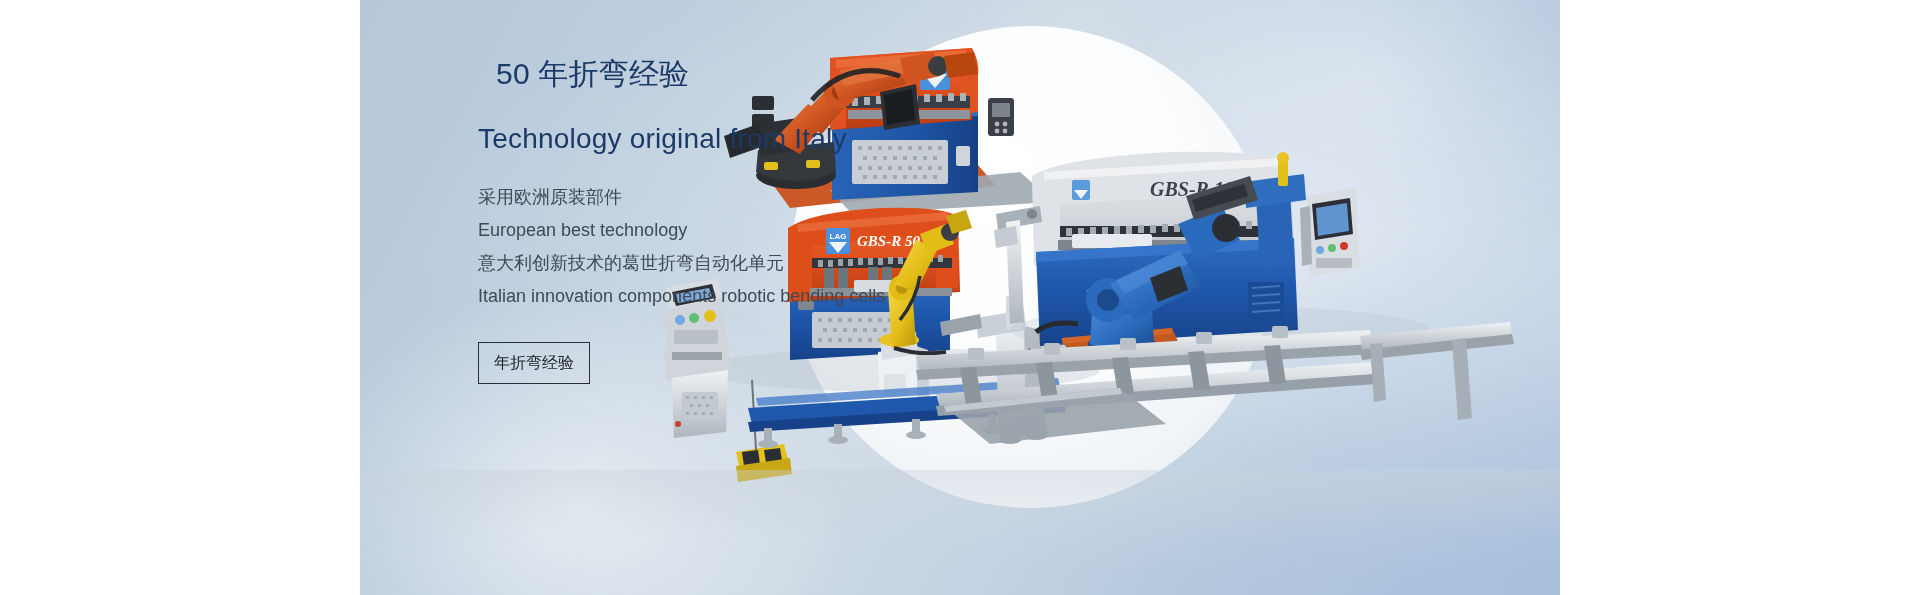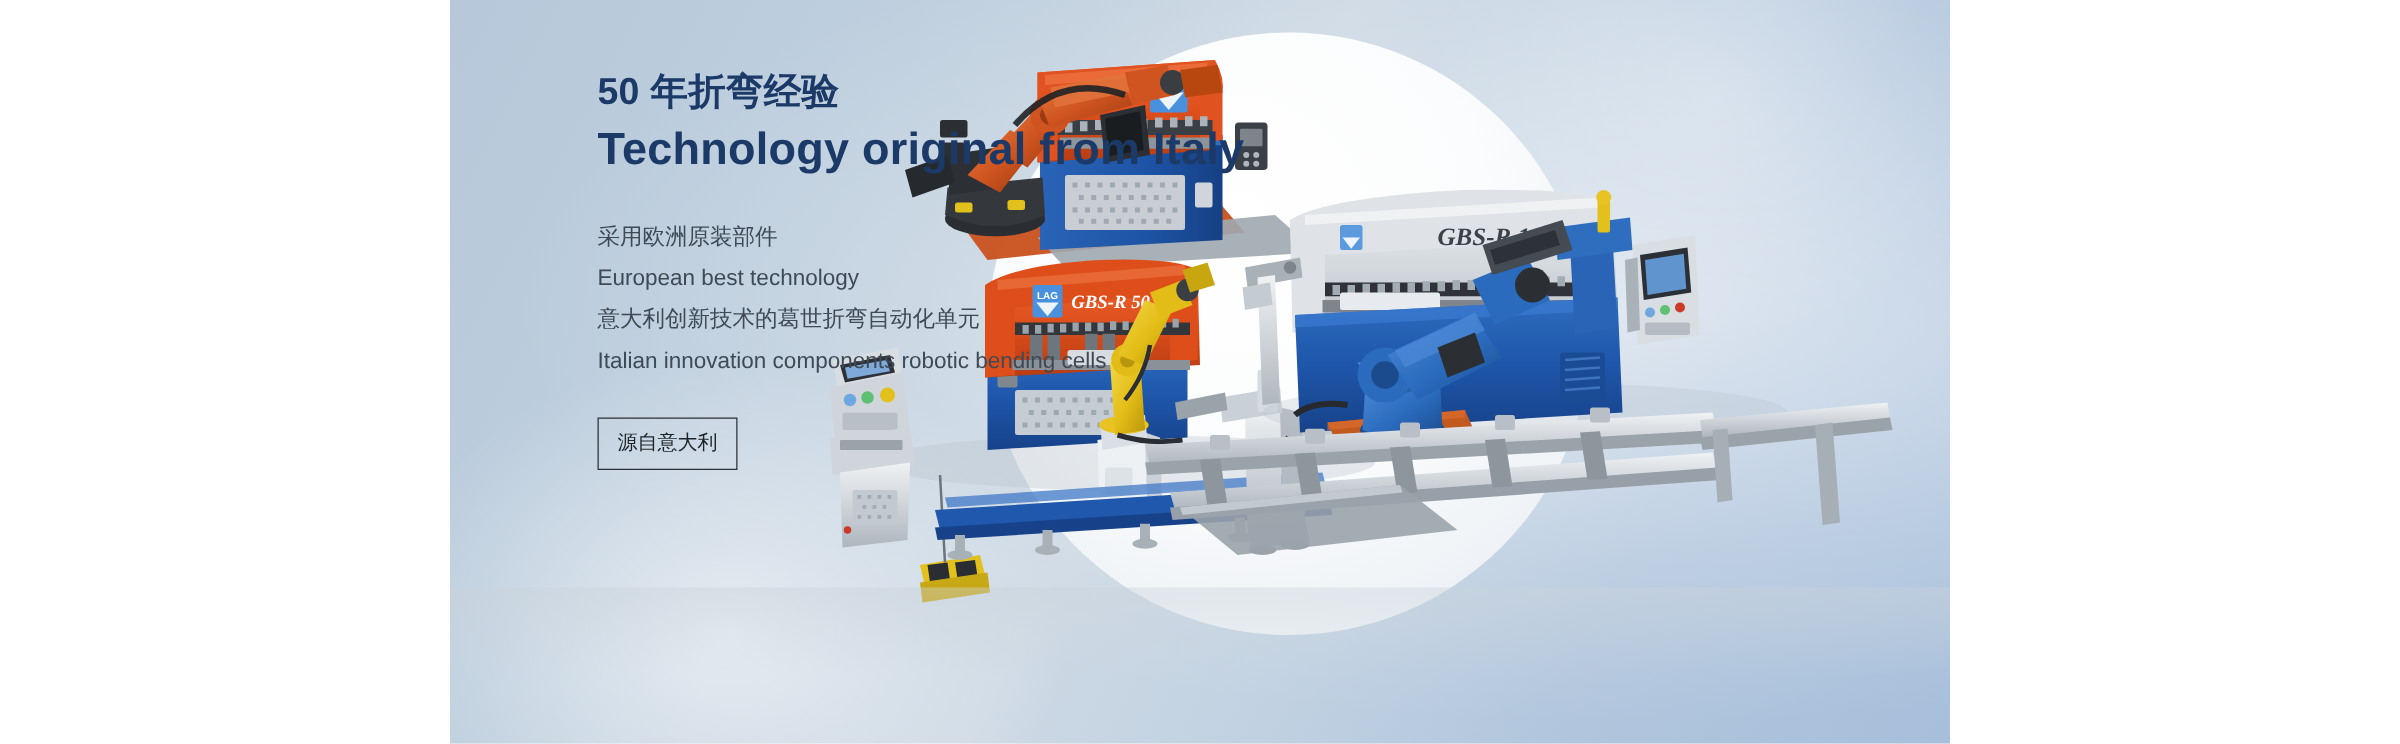--- a/index.html
+++ b/index.html
@@ -36,26 +36,26 @@
     background:radial-gradient(circle at 42% 32%, #ffffff 0%, #fbfcfd 46%, #eef2f6 78%, #e6ecf3 100%);
   }
 
   
   .copy{position:absolute;left:118px;top:52px;width:470px;}
   .head{
     color:#1c3a68;
     letter-spacing:.2px;
   }
   .head .l{display:block;white-space:nowrap;}
-  .head .l1{font-size:30px;font-weight:700;line-height:44px;}
+  .head .l1{font-size:30px;font-weight:400;line-height:44px;margin-left:18px;}
   .head .l2{font-size:30px;font-weight:400;line-height:45px;}
   .head .l3{font-size:30px;font-weight:400;line-height:45px;}
-  .head .l4{font-size:36px;font-weight:700;line-height:45px;}
-
-  .sub{margin-top:32px;color:#3e4a55;}
+  .head .l4{font-size:28px;font-weight:400;line-height:45px;margin-top:20px;}
+
+  .sub{margin-top:20px;color:#3e4a55;}
   .sub .s{display:block;white-space:nowrap;font-size:18px;line-height:33px;font-weight:400;}
 
   .btn{
     display:inline-block;margin-top:29px;
     box-sizing:border-box;
     width:112px;height:42px;line-height:40px;
     text-align:center;
     border:1px solid #2a2f35;
     background:transparent;
     color:#1d2329;
@@ -549,17 +549,17 @@
         <span class="l l4">Technology original from Italy</span>
       </div>
 
       <div class="sub">
         <span class="s">采用欧洲原装部件</span>
         <span class="s">European best technology</span>
         <span class="s">意大利创新技术的葛世折弯自动化单元</span>
         <span class="s">Italian innovation components robotic bending cells</span>
       </div>
 
-      <div class="btn">源自意大利</div>
+      <div class="btn">年折弯经验</div>
     </div>
 
   </div>
 </div>
 
 </body></html>

